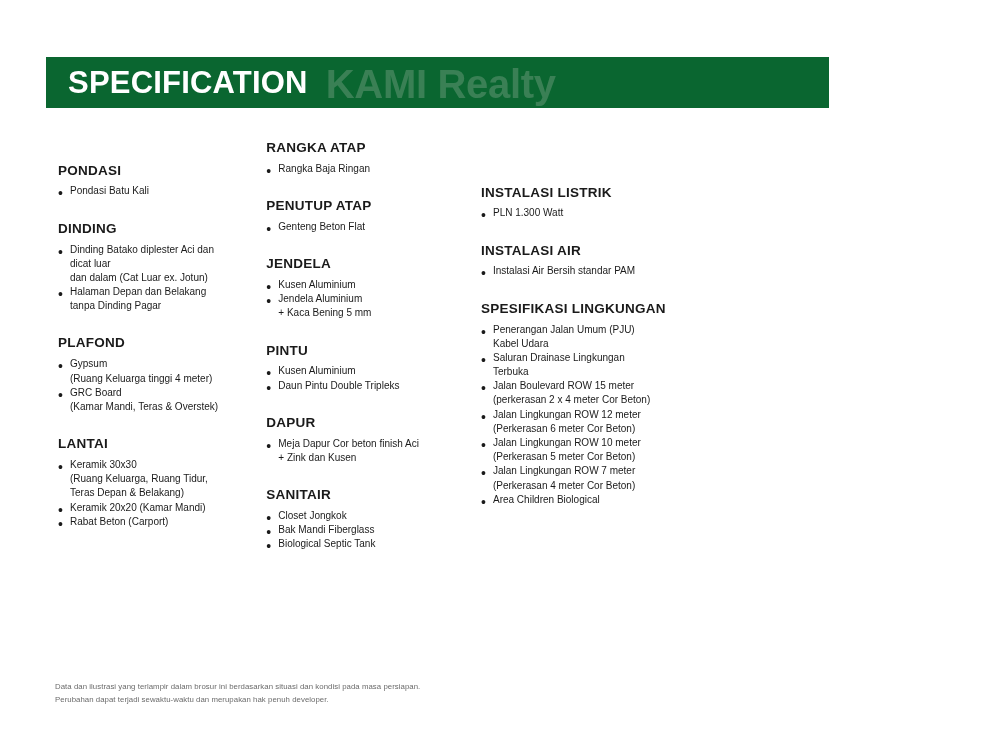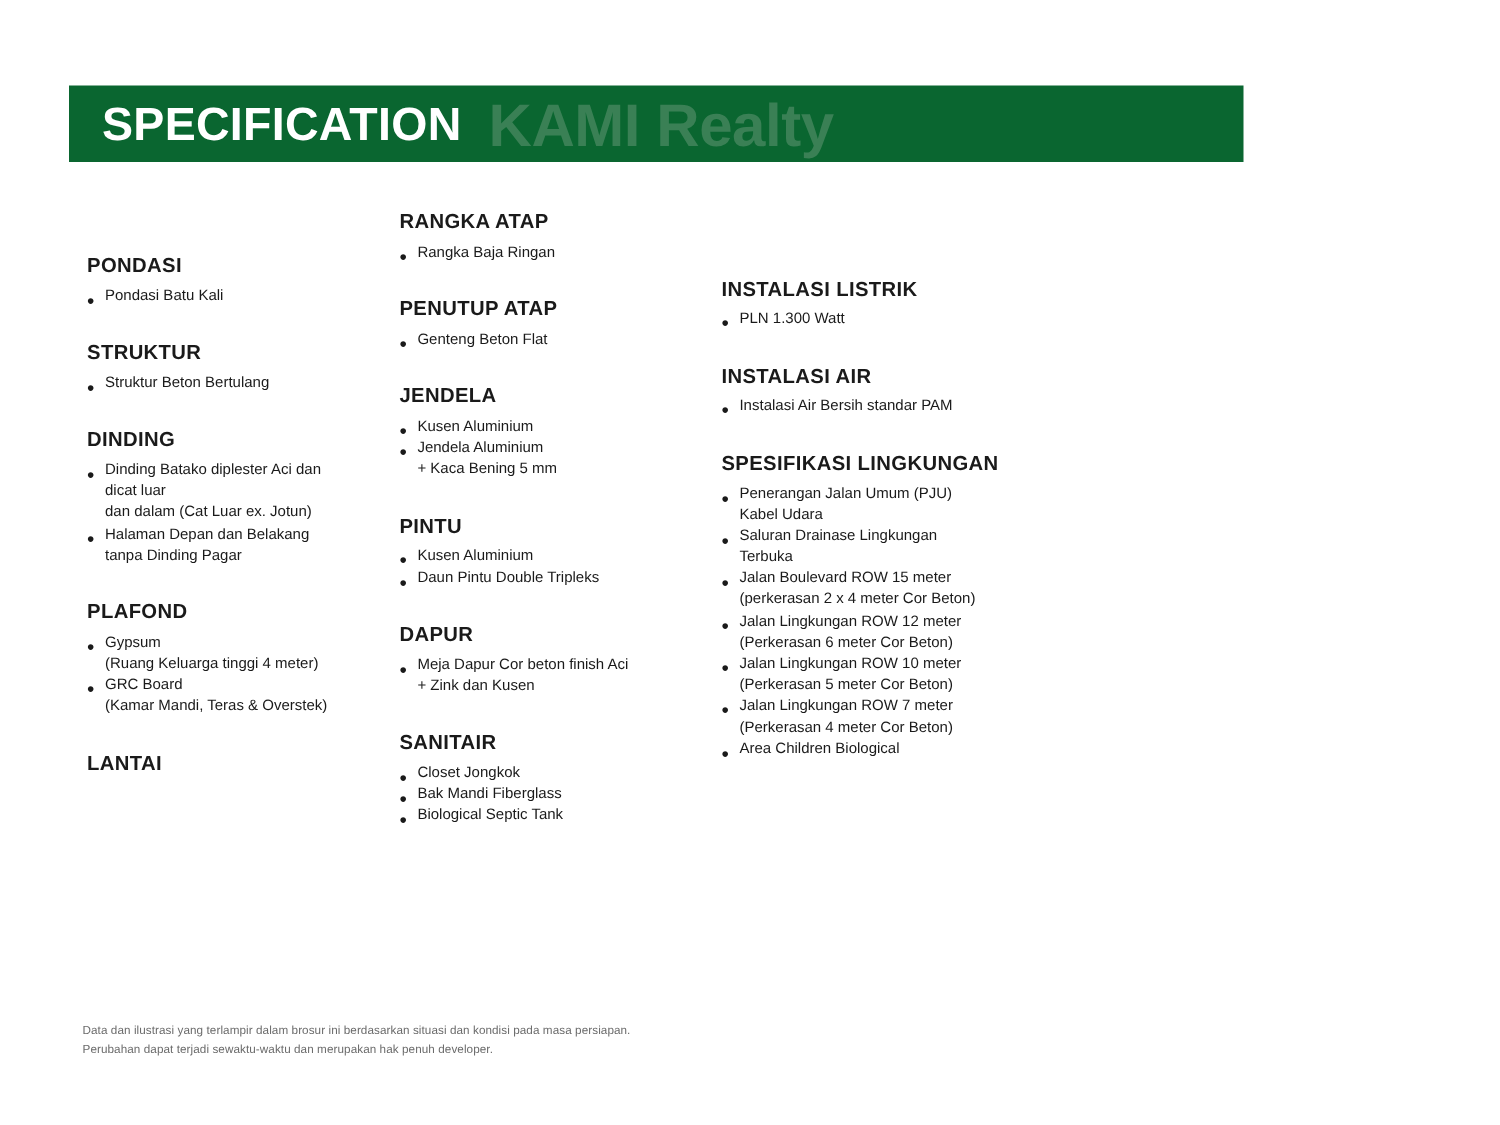--- a/index.html
+++ b/index.html
@@ -127,41 +127,40 @@
 
 <div class="columns">
   <div class="column col-1">
       <div class="section">
         <div class="section-heading">PONDASI</div>
         <ul class="items">
           <li class="item"><span>Pondasi Batu Kali</span></li>
         </ul>
       </div>
       <div class="section">
-        <div class="section-heading">STRUKTUR</div>
-        <ul class="items">
-          <li class="item"><span>Struktur Beton Bertulang</span></li>
-        </ul>
-      </div>
-      <div class="section">
         <div class="section-heading">DINDING</div>
         <ul class="items">
           <li class="item"><span>Dinding Batako diplester Aci dan</span><span class="cont">dicat luar</span><span class="cont">dan dalam (Cat Luar ex. Jotun)</span></li>
           <li class="item"><span>Halaman Depan dan Belakang</span><span class="cont">tanpa Dinding Pagar</span></li>
         </ul>
       </div>
       <div class="section">
         <div class="section-heading">PLAFOND</div>
         <ul class="items">
           <li class="item"><span>Gypsum</span><span class="cont">(Ruang Keluarga tinggi 4 meter)</span></li>
           <li class="item"><span>GRC Board</span><span class="cont">(Kamar Mandi, Teras &amp; Overstek)</span></li>
         </ul>
       </div>
       <div class="section">
         <div class="section-heading">LANTAI</div>
+        <ul class="items">
+          <li class="item"><span>Keramik 30x30</span><span class="cont">(Ruang Keluarga, Ruang Tidur,</span><span class="cont">Teras Depan &amp; Belakang)</span></li>
+          <li class="item"><span>Keramik 20x20 (Kamar Mandi)</span></li>
+          <li class="item"><span>Rabat Beton (Carport)</span></li>
+        </ul>
       </div>
     </div>
   <div class="column col-2">
       <div class="section">
         <div class="section-heading">RANGKA ATAP</div>
         <ul class="items">
           <li class="item"><span>Rangka Baja Ringan</span></li>
         </ul>
       </div>
       <div class="section">

